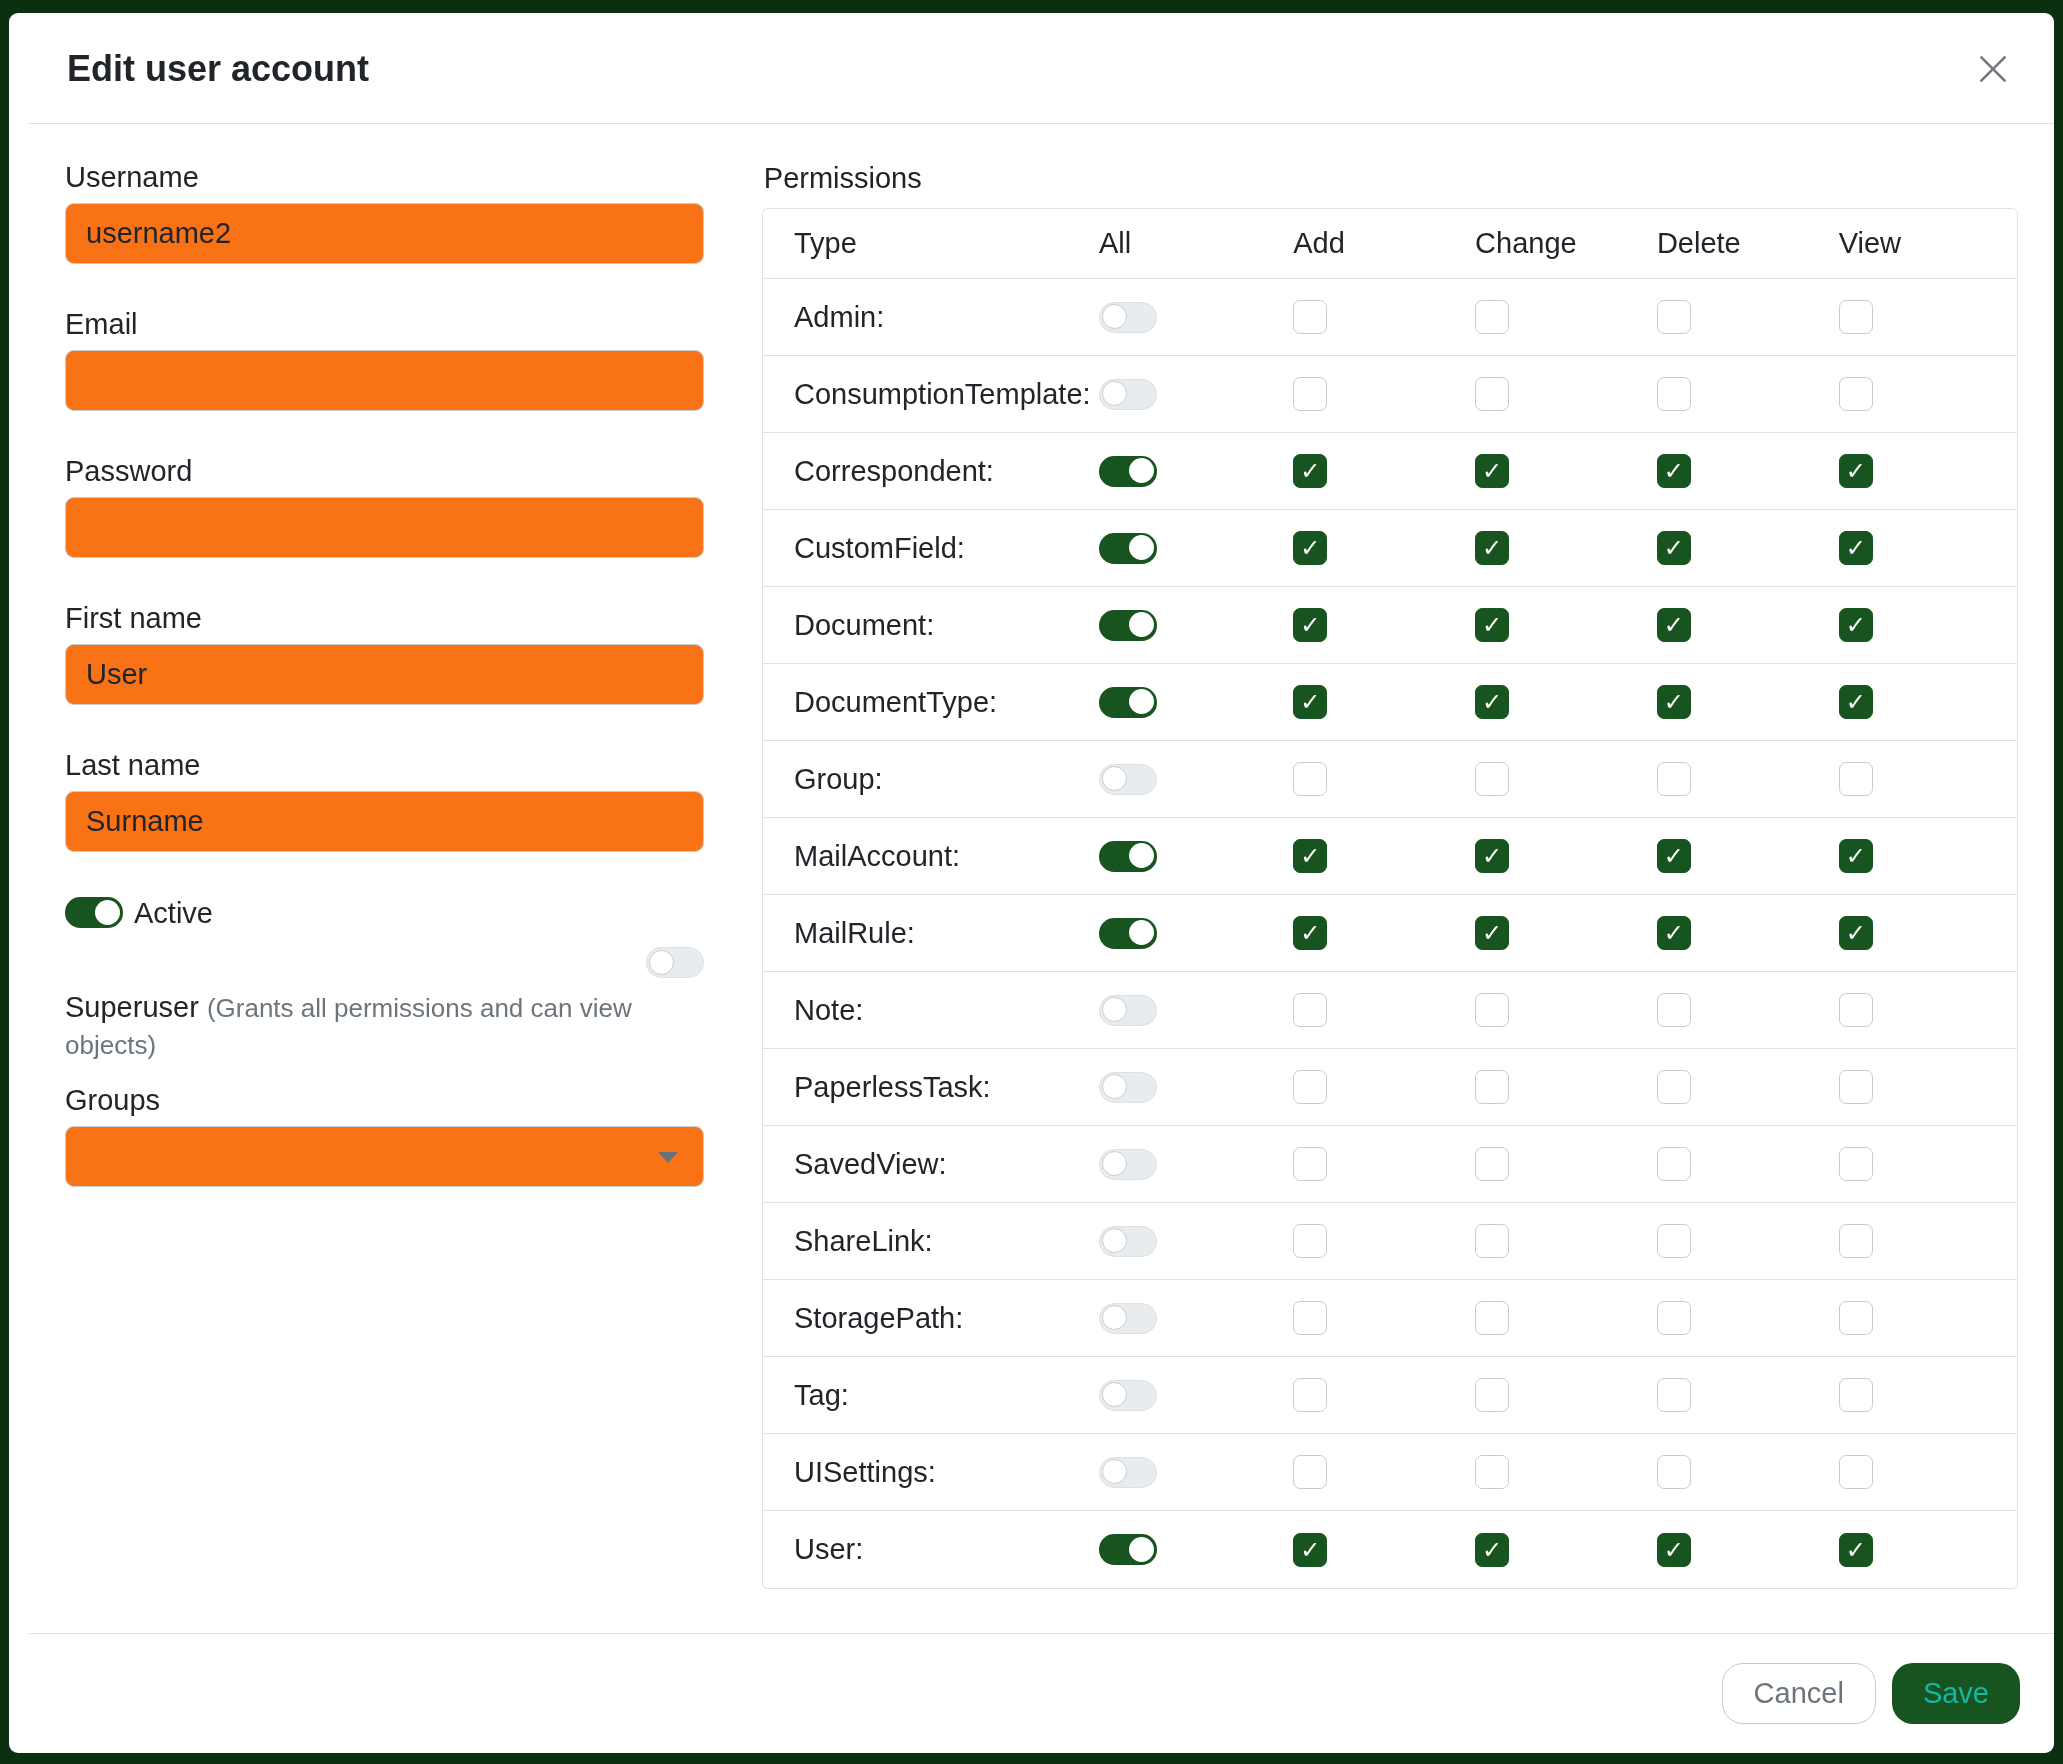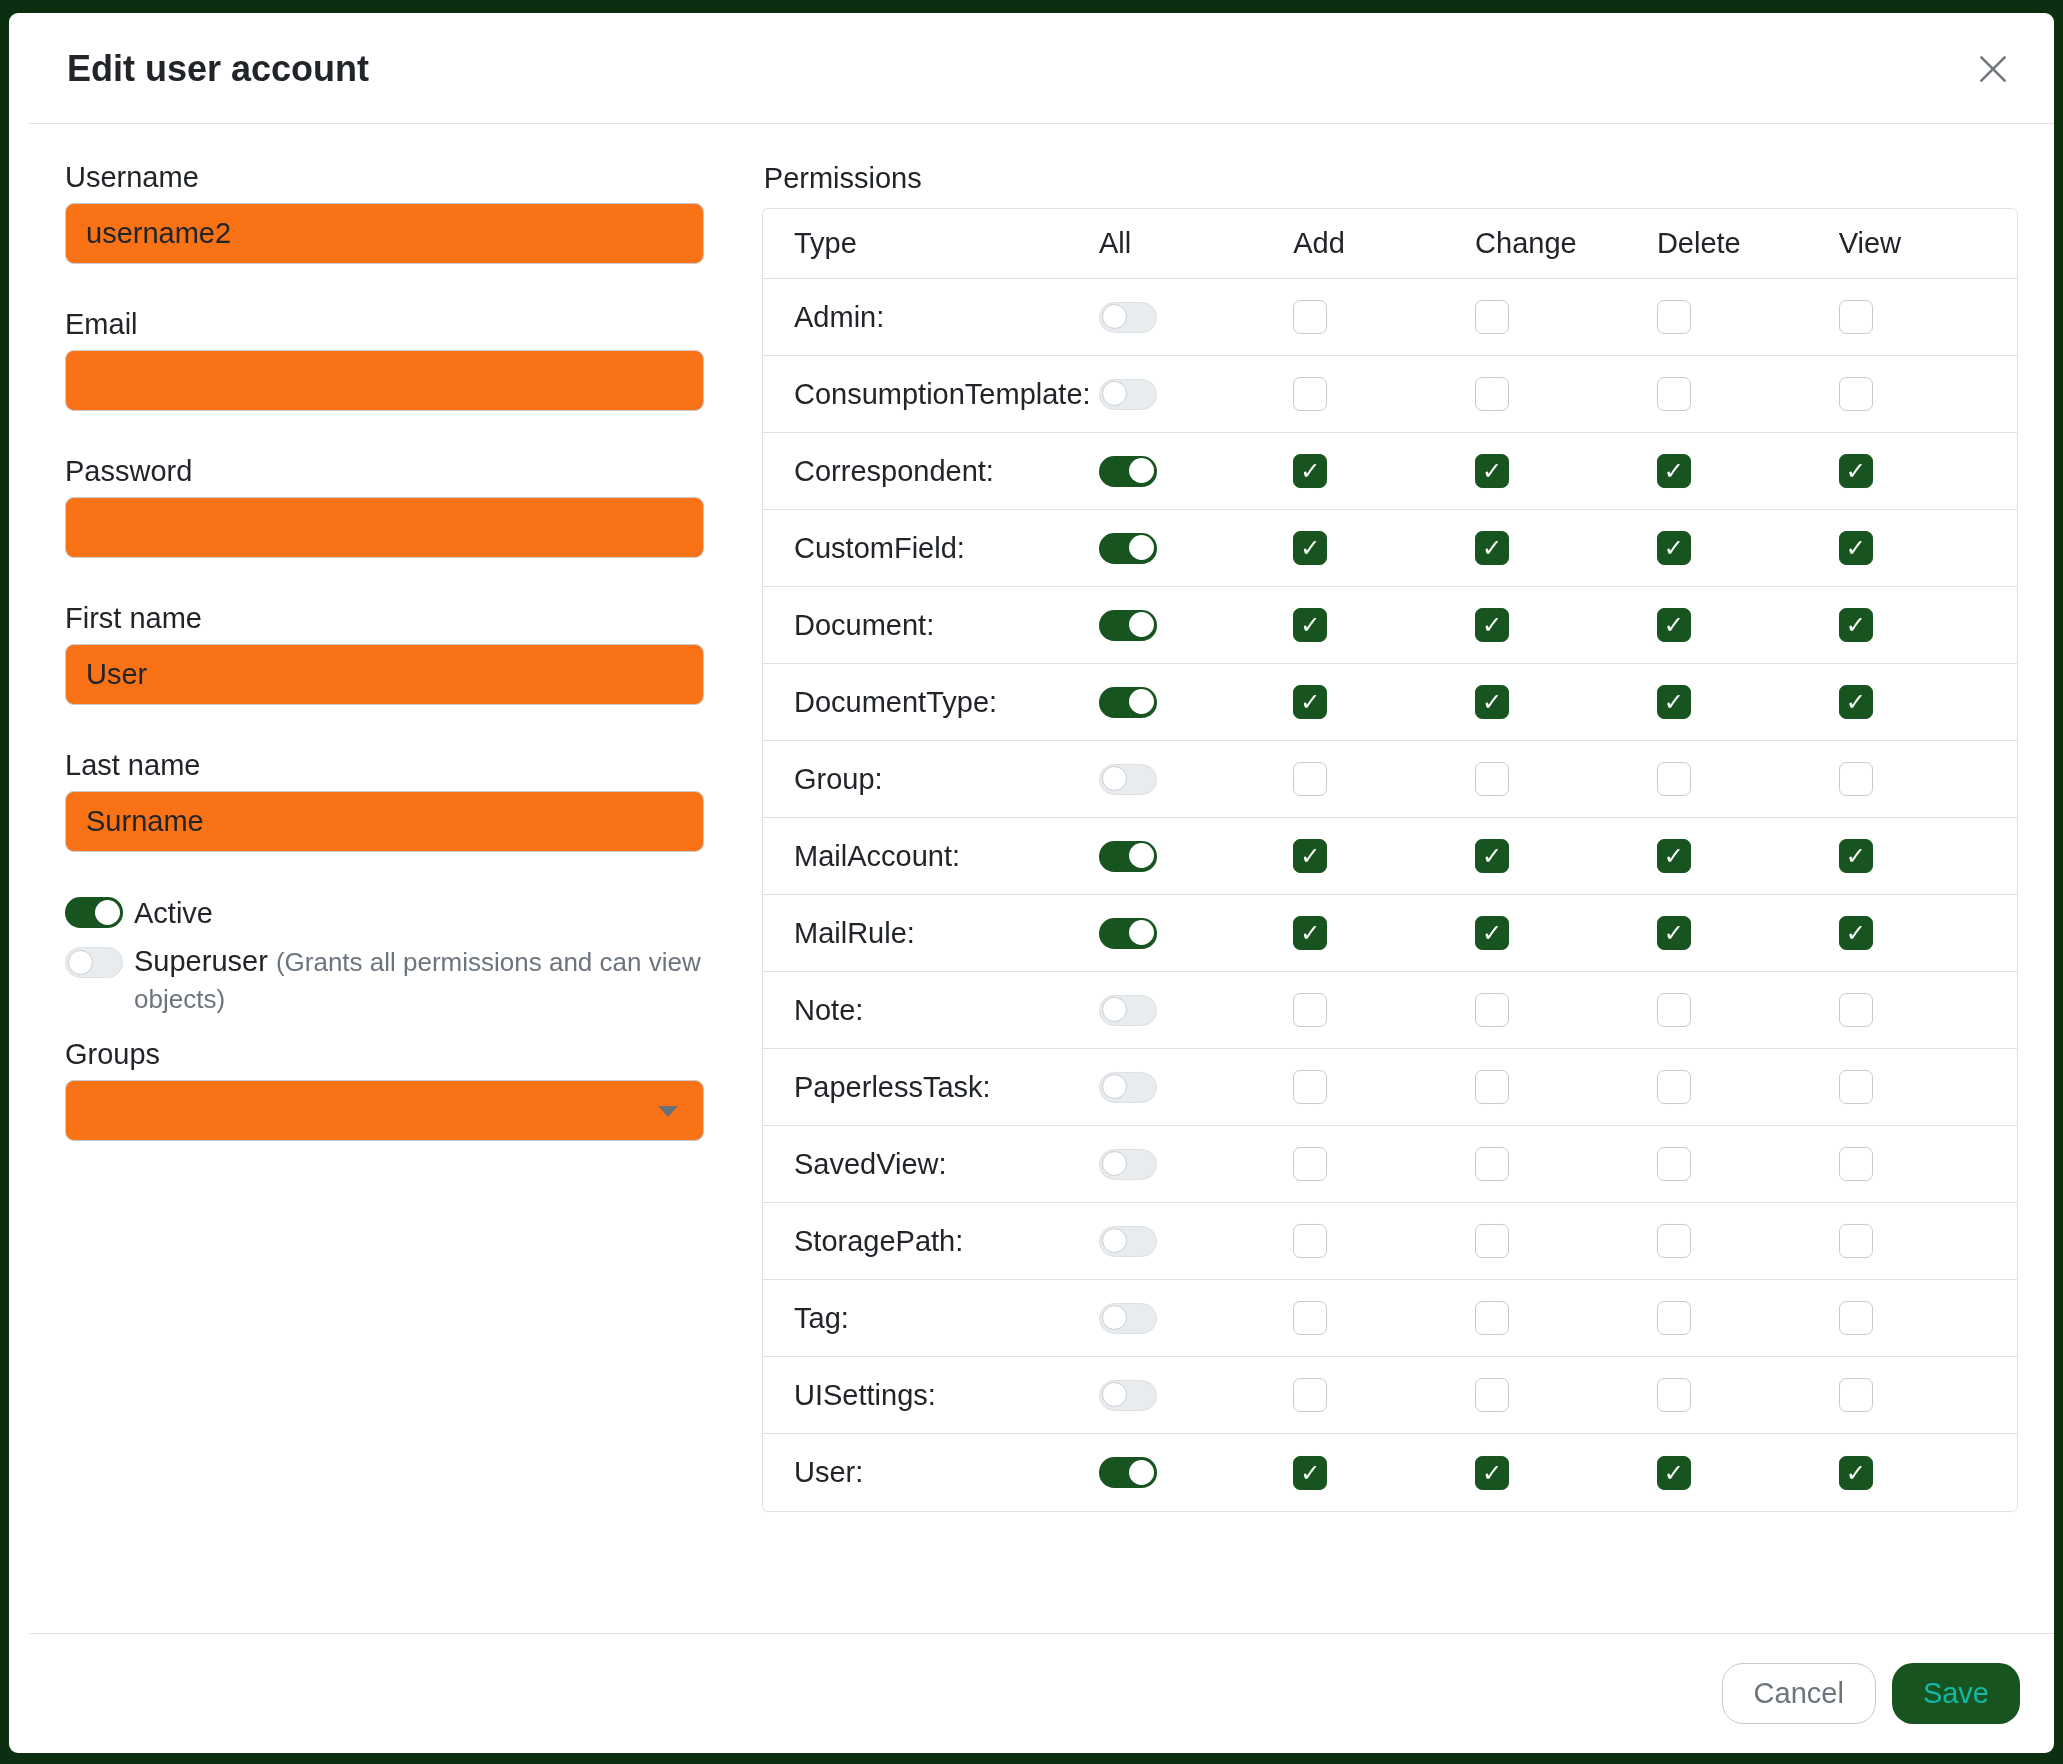--- a/index.html
+++ b/index.html
@@ -76,21 +76,21 @@
   .switch.on { background: var(--accent, #17541f); }
   .switch.on .knob { right: 2.7px; }
   .switch.off { background: #e9ecef; border: 0.9px solid #dde1e4; }
   .switch.off .knob { left: 1.8px; top: 1.8px; border: 0.9px solid #c9ced3; }
 
   .toggle-row {
     display: flex; align-items: center; gap: 11px;
     margin-top: 3.6px;
   }
   .toggle-row .toggle-label { font-size: 29px; line-height: 36px; }
-  .superuser-row { margin-top: 12.6px; align-items: flex-start; }
+  .superuser-row { margin-top: 12.6px; align-items: flex-end; flex-direction: column; }
   .superuser-row .switch { margin-top: 3.6px; }
   .su-text { font-size: 29px; line-height: 36px; }
   .su-text .toggle-label { font-weight: 500; }
   .su-text .hint { color: var(--muted, #6c757d); font-size: 26px; }
   .groups-group { margin-top: 20px; }
 
   
   .perm-heading { font-size: 29px; line-height: 36px; margin: 0 0 12.6px 1.8px; }
   .perm-table {
     border: 0.9px solid var(--border, #dee2e6);
@@ -454,20 +454,40 @@
                   <span class="checkbox"></span>
                 </div>
                 <div class="cell">
                   <span class="checkbox"></span>
                 </div>
                 <div class="cell">
                   <span class="checkbox"></span>
                 </div>
               </div>
               <div class="perm-row">
+                <div class="cell type-cell">ShareLink:</div>
+                <div class="cell">
+                  <span class="switch off">
+                    <span class="knob"></span>
+                  </span>
+                </div>
+                <div class="cell">
+                  <span class="checkbox"></span>
+                </div>
+                <div class="cell">
+                  <span class="checkbox"></span>
+                </div>
+                <div class="cell">
+                  <span class="checkbox"></span>
+                </div>
+                <div class="cell">
+                  <span class="checkbox"></span>
+                </div>
+              </div>
+              <div class="perm-row">
                 <div class="cell type-cell">StoragePath:</div>
                 <div class="cell">
                   <span class="switch off">
                     <span class="knob"></span>
                   </span>
                 </div>
                 <div class="cell">
                   <span class="checkbox"></span>
                 </div>
                 <div class="cell">

